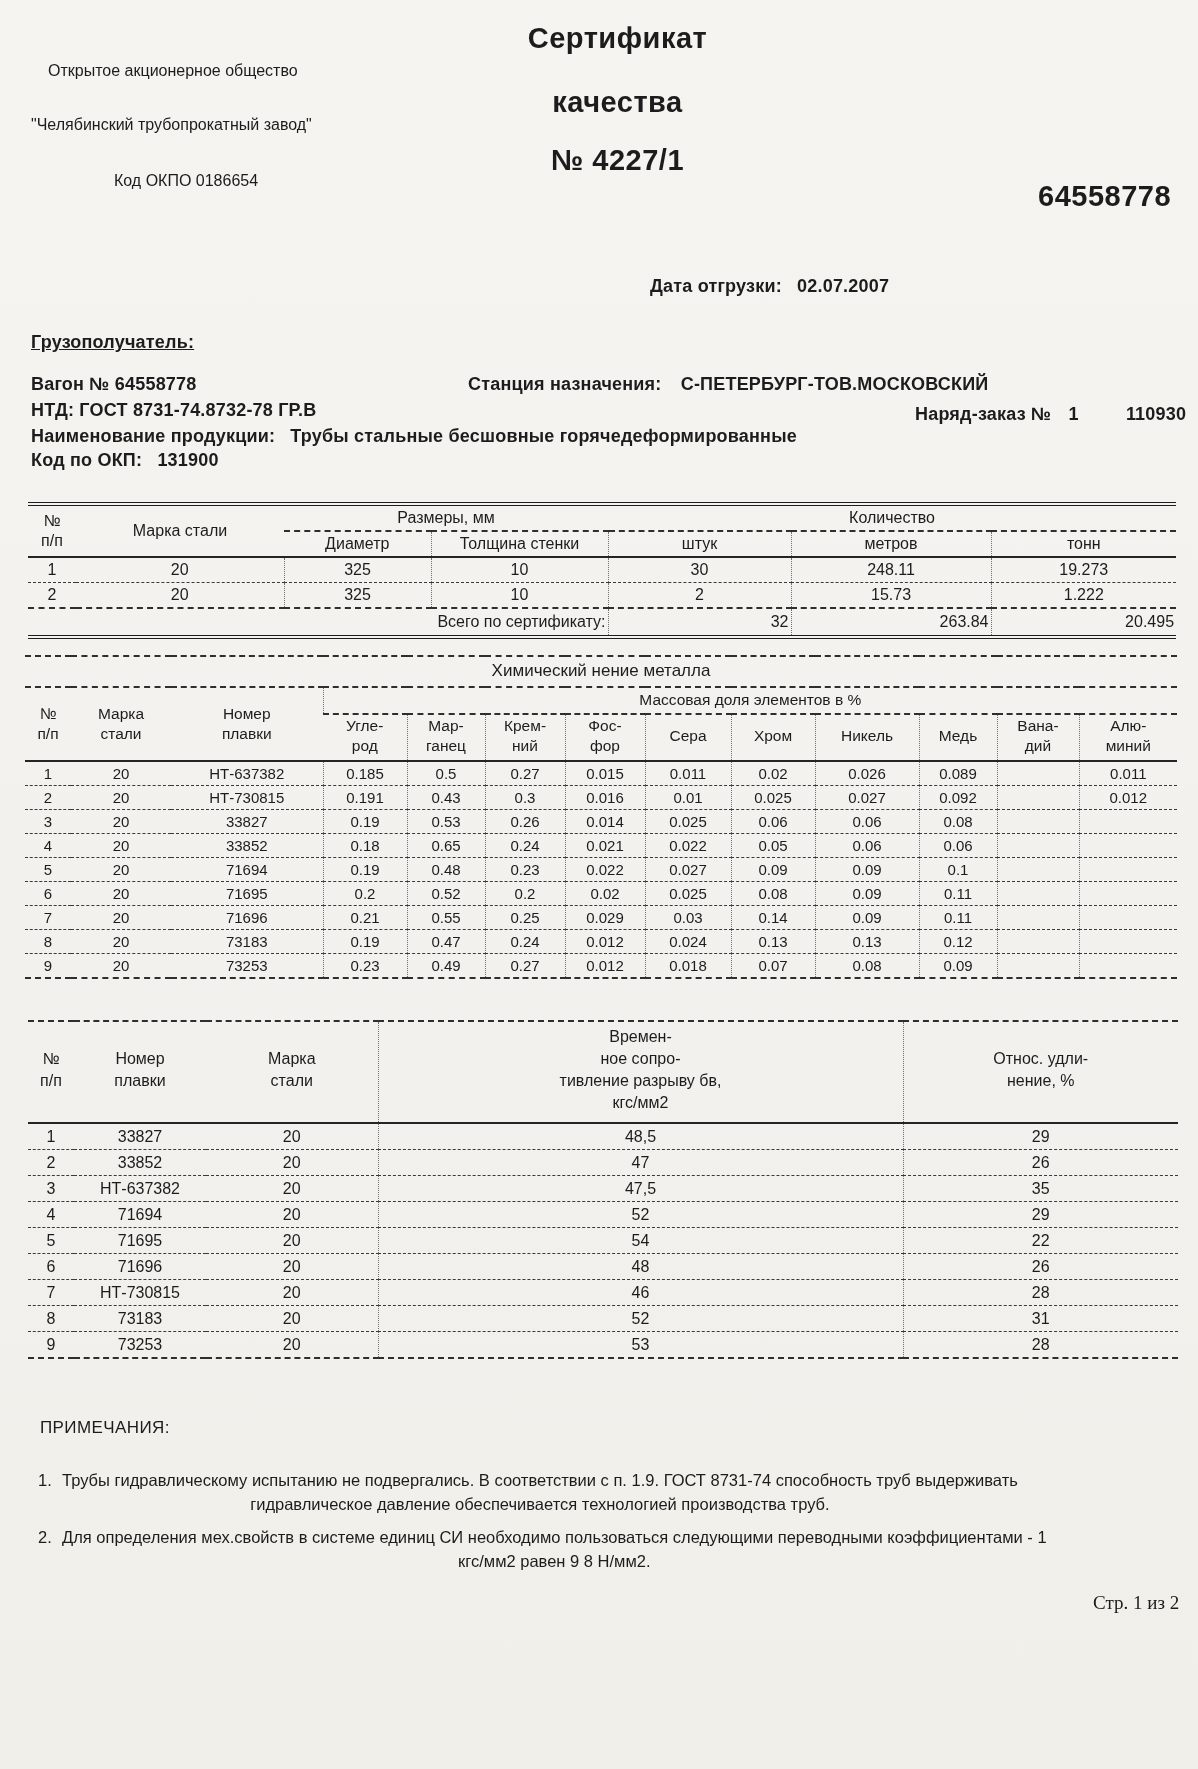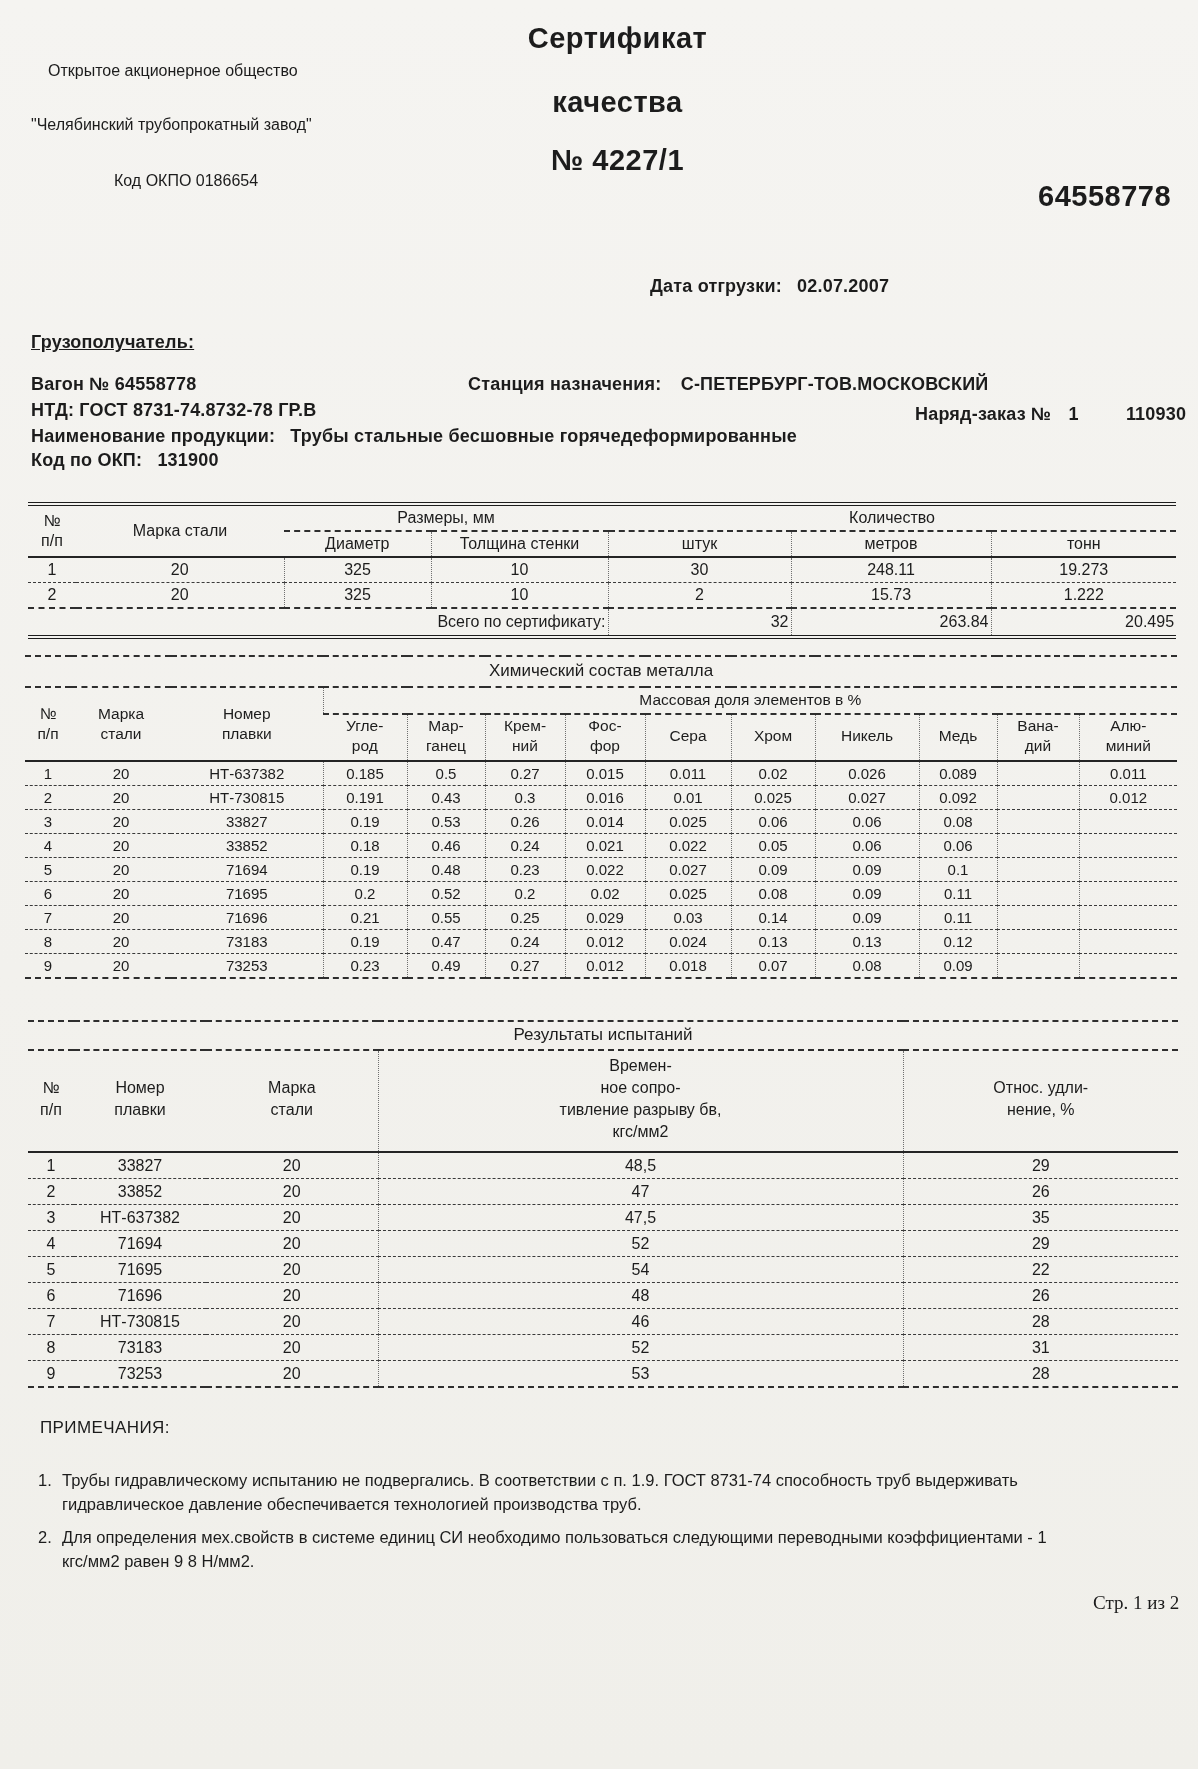--- a/index.html
+++ b/index.html
@@ -70,21 +70,21 @@
   .t-res tbody td{padding:3.5px 2px;}
   .t-res tbody tr{border-bottom:1.4px dashed #3a3a3a;}
   .t-res tbody tr:last-child{border-bottom:1.6px dashed #3a3a3a;}
   .t-res tbody td:nth-child(n+4),
   .t-res tr.r2 th:nth-child(n+4){border-left:1px dotted #6f6f6f;}
   
   .notes-h{left:40px;top:1418px;font-size:17px;letter-spacing:.4px;}
   .notes{left:38px;top:1468px;width:1135px;font-size:16.5px;}
   .note{display:flex;margin-bottom:9px;line-height:24px;}
   .note .no{width:24px;flex:0 0 24px;}
-  .note .tx{white-space:pre-line;}
+  .note .tx{white-space:pre-line;text-align:center;}
   .footer{left:1093px;top:1592px;font-family:"Liberation Serif","DejaVu Serif",serif;font-size:19px;}
 </style>
 </head>
 <body>
 
 <div class="page">
 
   <div class="abs co1">Открытое акционерное общество</div>
   <div class="abs co2">"Челябинский трубопрокатный завод"</div>
   <div class="abs co3">Код ОКПО 0186654</div>
@@ -187,21 +187,21 @@
         <col style="width:80px">
         <col style="width:86px">
       <col style="width:84px">
         <col style="width:104px">
         <col style="width:78px">
         <col style="width:82px">
         <col style="width:98px">
     </colgroup>
     <thead>
       <tr class="r1">
-        <th colspan="13" class="cap dash-b">Химический состав металла</th>
+        <th colspan="13" class="cap dash-b">Химический нение металла</th>
       </tr>
       <tr class="r2">
         <th rowspan="2">№
 п/п</th>
         <th rowspan="2">Марка
 стали</th>
         <th rowspan="2">Номер
 плавки</th>
         <th colspan="10" class="mass dash-b">Массовая доля элементов в %</th>
       </tr>
@@ -268,21 +268,21 @@
           <td>0.06</td>
           <td>0.08</td>
           <td></td>
           <td></td>
         </tr>
         <tr>
           <td>4</td>
           <td>20</td>
           <td>33852</td>
           <td>0.18</td>
-          <td>0.46</td>
+          <td>0.65</td>
           <td>0.24</td>
           <td>0.021</td>
           <td>0.022</td>
           <td>0.05</td>
           <td>0.06</td>
           <td>0.06</td>
           <td></td>
           <td></td>
         </tr>
         <tr>
@@ -365,23 +365,20 @@
 
   <table class="abs t-res">
     <colgroup>
       <col style="width:46px">
         <col style="width:132px">
         <col style="width:172px">
         <col style="width:525px">
         <col style="width:275px">
     </colgroup>
     <thead>
-      <tr class="r1">
-        <th colspan="5" class="cap dash-b">Результаты испытаний</th>
-      </tr>
       <tr class="r2">
         <th>№
 п/п</th>
         <th>Номер
 плавки</th>
         <th>Марка
 стали</th>
         <th>Времен-
 ное сопро-
 тивление разрыву бв,

